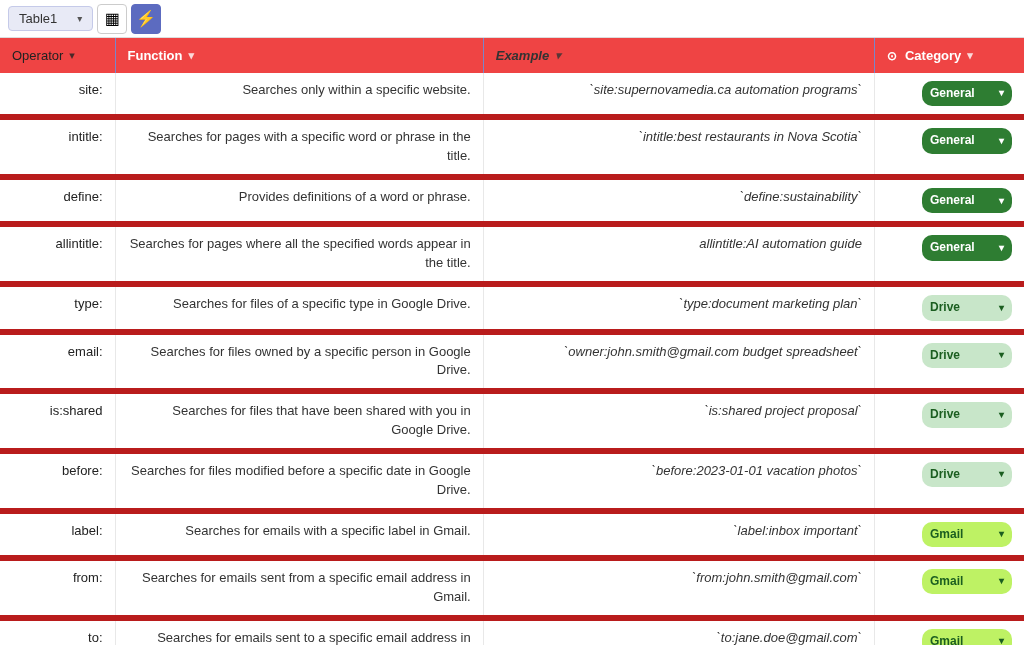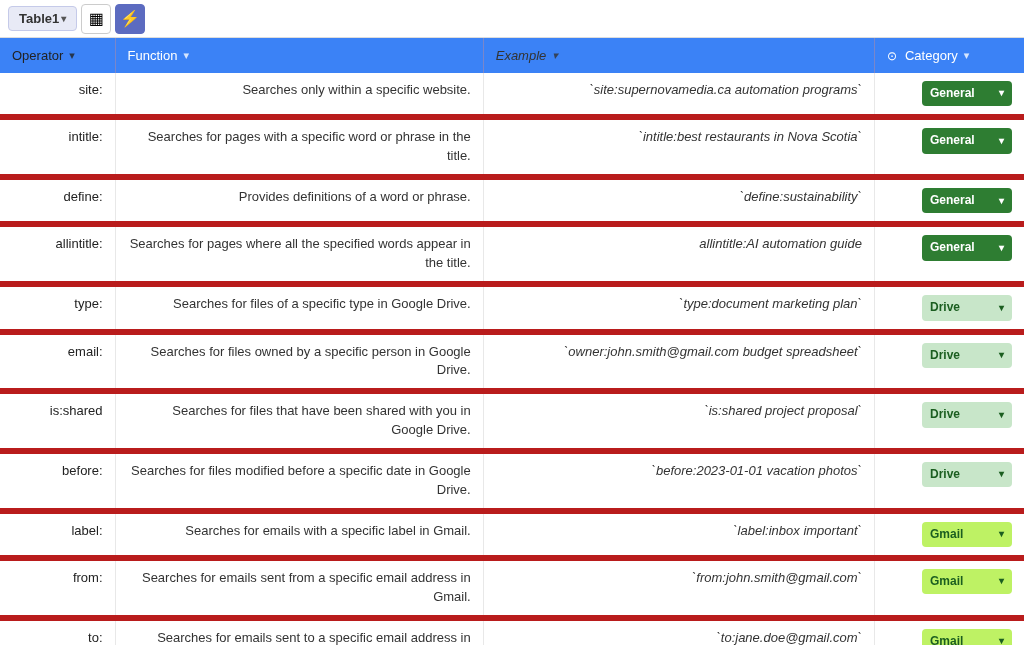--- a/index.html
+++ b/index.html
@@ -23,24 +23,24 @@
       height: 38px;
     }
 
     .table-tab {
       display: flex;
       align-items: center;
       background: #e8eaf6;
       border: 1px solid #c5cae9;
       border-radius: 4px;
       padding: 4px 10px;
-      font-weight: 700;
+      font-weight: 400;
       font-size: 13px;
       cursor: pointer;
-      gap: 2px;
+      gap: 20px;
       color: #333;
     }
 
     .table-tab .chevron {
       font-size: 10px;
       color: #555;
     }
 
     .icon-btn {
       width: 30px;
@@ -66,28 +66,28 @@
       overflow: auto;
       background: #fff;
     }
 
     table {
       width: 100%;
       border-collapse: collapse;
     }
 
     thead tr {
-      background: #3b82f6;
+      background: #ef4444;
       color: #fff;
     }
 
     thead th {
       padding: 10px 12px;
       text-align: left;
-      font-weight: 400;
+      font-weight: 700;
       font-size: 13px;
       border-right: 1px solid #7986cb;
       white-space: nowrap;
       cursor: pointer;
       user-select: none;
     }
 
     thead th .th-inner {
       display: flex;
       align-items: center;
@@ -137,21 +137,21 @@
     }
 
     .col-category {
       width: 130px;
     }
 
     .category-badge {
       display: inline-flex;
       align-items: center;
       justify-content: space-between;
-      border-radius: 4px;
+      border-radius: 10px;
       padding: 4px 8px;
       font-size: 12px;
       font-weight: 600;
       cursor: pointer;
       min-width: 90px;
       gap: 4px;
     }
 
     .badge-general {
       background: #2e7d32;

